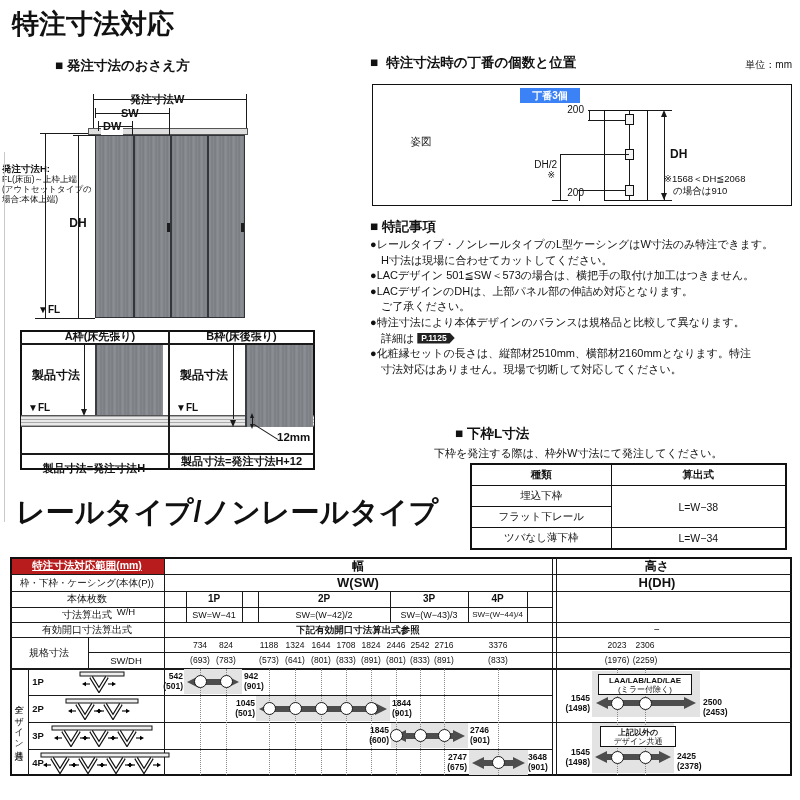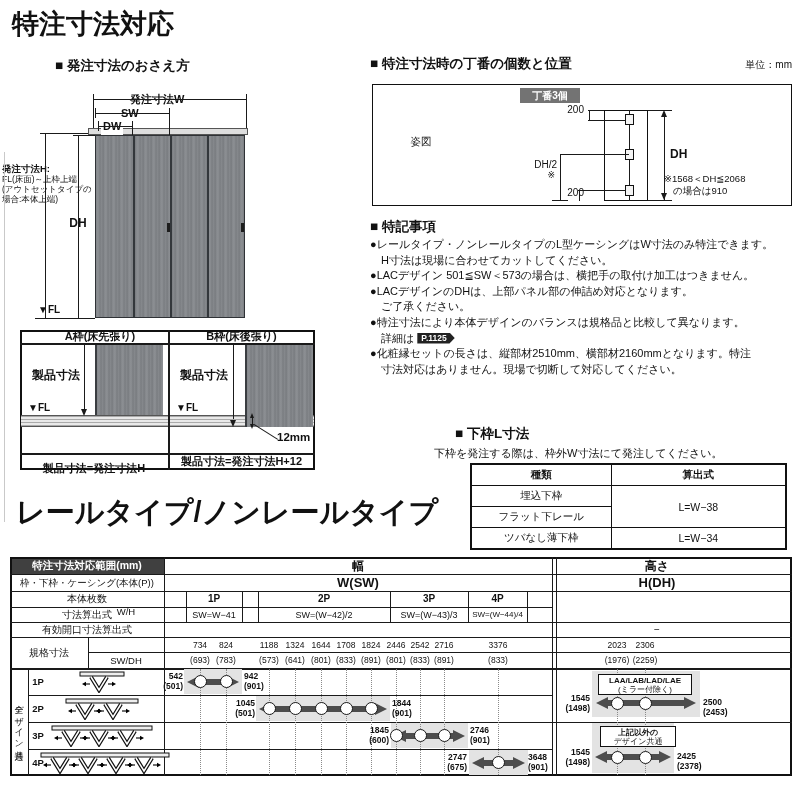--- a/index.html
+++ b/index.html
@@ -13,21 +13,21 @@
   .f8{font-size:8px;line-height:9px;}
   .f85{font-size:8.5px;line-height:10px;}
   .f9{font-size:9px;line-height:10px;}
   .f95{font-size:9.5px;line-height:11px;}
   .f10{font-size:10px;line-height:12px;}
   .f105{font-size:10.5px;line-height:13px;}
   .f11{font-size:11px;line-height:15.6px;}
   .f12{font-size:12px;line-height:14px;}
   .f13{font-size:13px;line-height:15px;}
   .f135{font-size:13.5px;line-height:16px;}
-  .dark{background:#404040;color:#fff;}
+  .dark{background:#b91c1c;color:#fff;text-decoration:underline;}
   .lbl{position:absolute;background:#fff;padding:0 2px;font-weight:bold;white-space:nowrap;box-sizing:border-box;}
   .wood{background:repeating-linear-gradient(90deg,#83868a 0px,#8d9094 2px,#7a7d81 4px,#888b8f 6px,#74777b 7px,#83868a 8px);}
   .hatch{background:repeating-linear-gradient(180deg,#aaa 0px,#aaa 1px,#e9e9e9 1px,#e9e9e9 3px);border-top:1px solid #555;border-bottom:1px solid #555;}
   .gray{background:#e3e3e3;}
   .dot{border-left:1px dotted #8a8a8a;width:0;}
   .circ{width:13px;height:13px;border-radius:50%;background:#fff;border:1.5px solid #1a1a1a;box-sizing:border-box;}
   .badge{display:inline-block;background:#222;color:#fff;font-weight:bold;font-size:8.5px;line-height:11px;padding:0 8px 0 4px;clip-path:polygon(0 0,86% 0,100% 50%,86% 100%,0 100%);vertical-align:1px;}
   .note-line{font-size:11px;line-height:15.6px;white-space:nowrap;}
   .note-cont{padding-left:11px;}
   table.lt{border-collapse:collapse;width:315px;table-layout:fixed;}
@@ -72,25 +72,25 @@
   <div class="abs wood" style="left:95px;top:343px;width:68px;height:72px;border-left:2px solid #3a3d41;"></div>
   <div class="abs wood" style="left:245px;top:343px;width:68px;height:84px;border-left:2px solid #3a3d41;"></div>
   <div class="abs b f12" style="left:32px;top:368px;">製品寸法</div>
   <div class="abs b f12" style="left:180px;top:368px;">製品寸法</div>
   <div class="abs b f10" style="left:28px;top:402px;">▼FL</div>
   <div class="abs b f10" style="left:176px;top:402px;">▼FL</div>
   <div class="abs b" style="left:276px;top:431px;font-size:11.5px;background:#fff;padding:0 1px;">12mm</div>
   <div class="abs c b f11" style="left:20px;top:453px;width:148px;height:31px;">製品寸法=発注寸法H</div>
   <div class="abs c b f11" style="left:168px;top:453px;width:147px;height:17px;">製品寸法=発注寸法H+12</div>
 
-  <div class="abs b f135" style="left:370px;top:56px;white-space:nowrap;">■ 特注寸法時の丁番の個数と位置</div>
+  <div class="abs b f135" style="left:370px;top:56px;white-space:nowrap;font-family:Liberation Mono, monospace;">■ 特注寸法時の丁番の個数と位置</div>
   <div class="abs f10 r" style="left:700px;top:59px;width:92px;">単位：mm</div>
   <div class="abs" style="left:372px;top:84px;width:420px;height:122px;border:1.5px solid #111;"></div>
   <div class="abs c f105" style="left:372px;top:133px;width:98px;height:16px;">姿図</div>
-  <div class="abs c b" style="left:520px;top:88px;width:60px;height:15px;background:#737373;color:#fff;font-size:10px;">丁番3個</div>
+  <div class="abs c b" style="left:520px;top:88px;width:60px;height:15px;background:#3b82f6;color:#fff;font-size:10px;">丁番3個</div>
   <div class="abs" style="left:604px;top:110px;width:44px;height:91px;border:1px solid #111;"></div>
   <div class="abs r f10" style="left:556px;top:104px;width:28px;">200</div>
   <div class="abs r f10" style="left:527px;top:159px;width:30px;">DH/2</div>
   <div class="abs r f9" style="left:535px;top:170px;width:20px;">※</div>
   <div class="abs r f10" style="left:558px;top:187px;width:26px;background:#fff;">200</div>
   <div class="abs b f12" style="left:670px;top:147px;">DH</div>
   <div class="abs" style="left:664px;top:173px;font-size:9.5px;line-height:11px;">※1568＜DH≦2068</div>
   <div class="abs" style="left:673px;top:185px;font-size:9.5px;line-height:11px;">の場合は910</div>
 
   <div class="abs b f135" style="left:370px;top:219px;white-space:nowrap;">■ 特記事項</div>
@@ -138,20 +138,21 @@
 
   <div class="abs c b f105 dark" style="left:10px;top:557px;width:154px;height:17px;">特注寸法対応範囲(mm)</div>
   <div class="abs c b f12" style="left:164px;top:557px;width:388px;height:17px;">幅</div>
   <div class="abs c b f12" style="left:556px;top:557px;width:202px;height:17px;">高さ</div>
   <div class="abs c f95" style="left:10px;top:574px;width:154px;height:17px;">枠・下枠・ケーシング(本体(P))</div>
   <div class="abs c b f13" style="left:164px;top:574px;width:388px;height:17px;">W(SW)</div>
   <div class="abs c b f13" style="left:556px;top:574px;width:202px;height:17px;">H(DH)</div>
   <div class="abs c f10" style="left:10px;top:591px;width:154px;height:16px;">本体枚数</div>
   <div class="abs c f10" style="left:10px;top:607px;width:154px;height:15px;">寸法算出式</div>
   <div class="abs c f10" style="left:10px;top:622px;width:154px;height:15px;">有効開口寸法算出式</div>
+  <div class="abs c sb f95" style="left:164px;top:622px;width:388px;height:15px;">下記有効開口寸法算出式参照</div>
   <div class="abs c f10" style="left:556px;top:622px;width:202px;height:15px;">−</div>
   <div class="abs c f10" style="left:10px;top:637px;width:78px;height:31px;">規格寸法</div>
   <div class="abs c f95" style="left:88px;top:604px;width:76px;height:15px;">W/H</div>
   <div class="abs c f95" style="left:88px;top:652px;width:76px;height:16px;">SW/DH</div>
   <div class="abs c vtext f9" style="left:10px;top:668px;width:18px;height:108px;">全デザイン共通</div>
 
 <div style="position: absolute; box-sizing: border-box; left: 4px; top: 152px; width: 1px; height: 370px; background: rgb(201, 201, 201);"></div>
     <div style="position: absolute; box-sizing: border-box; left: 93px; top: 99px; width: 154px; height: 1px; background: rgb(26, 26, 26);"></div>
     <div style="position: absolute; box-sizing: border-box; left: 93px; top: 94px; width: 1px; height: 34px; background: rgb(26, 26, 26);"></div>
     <div style="position: absolute; box-sizing: border-box; left: 246px; top: 94px; width: 1px; height: 34px; background: rgb(26, 26, 26);"></div>

